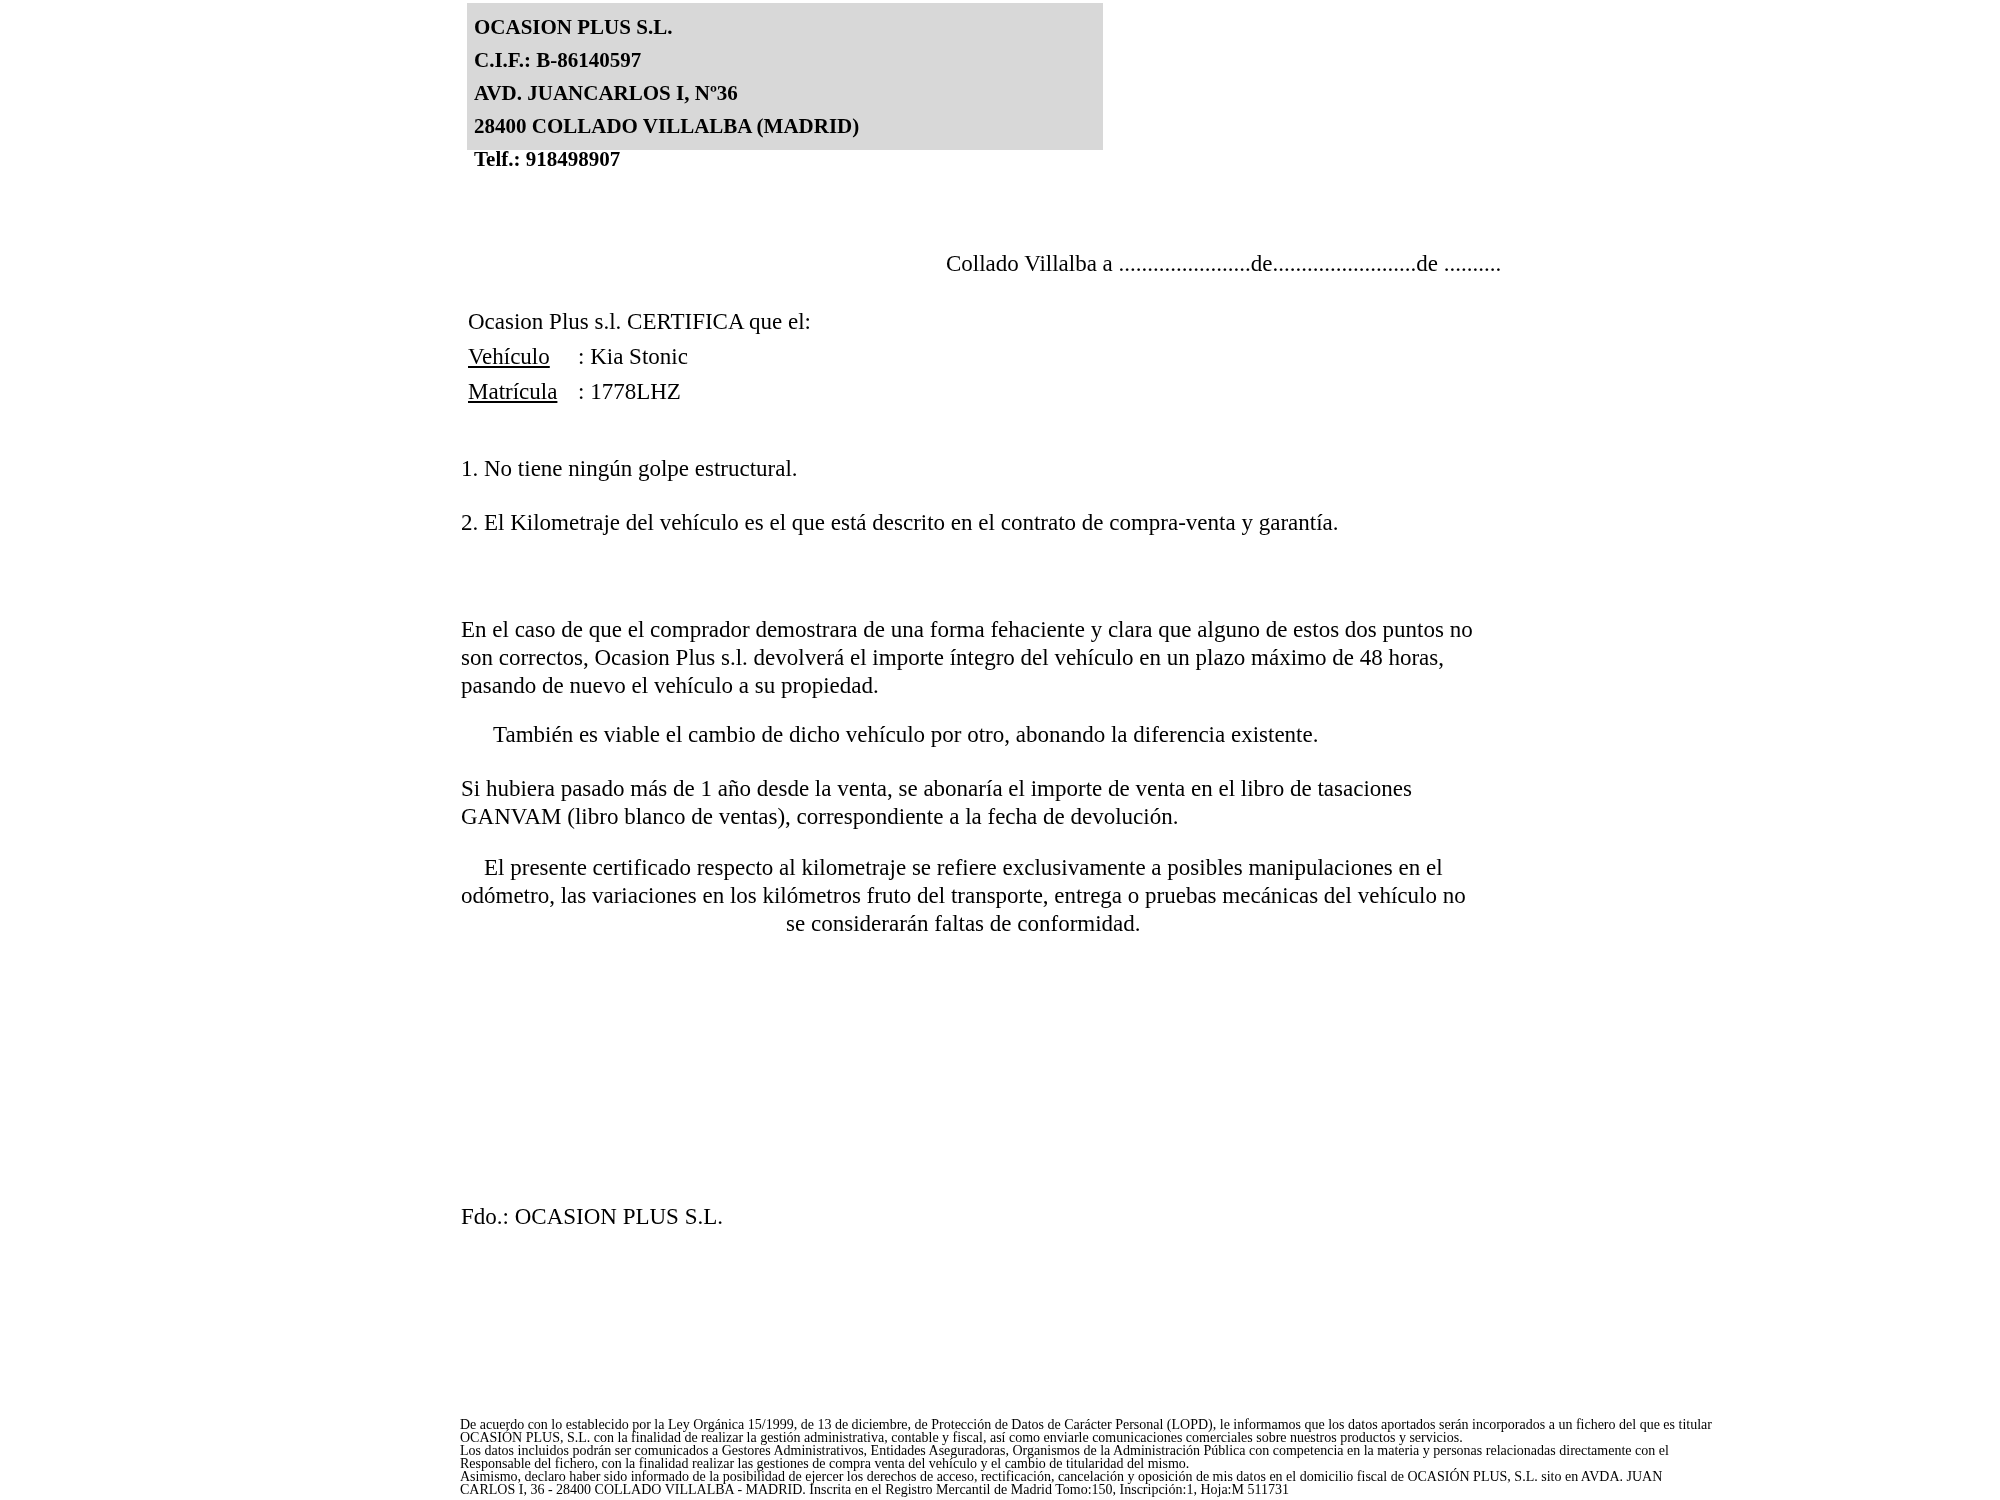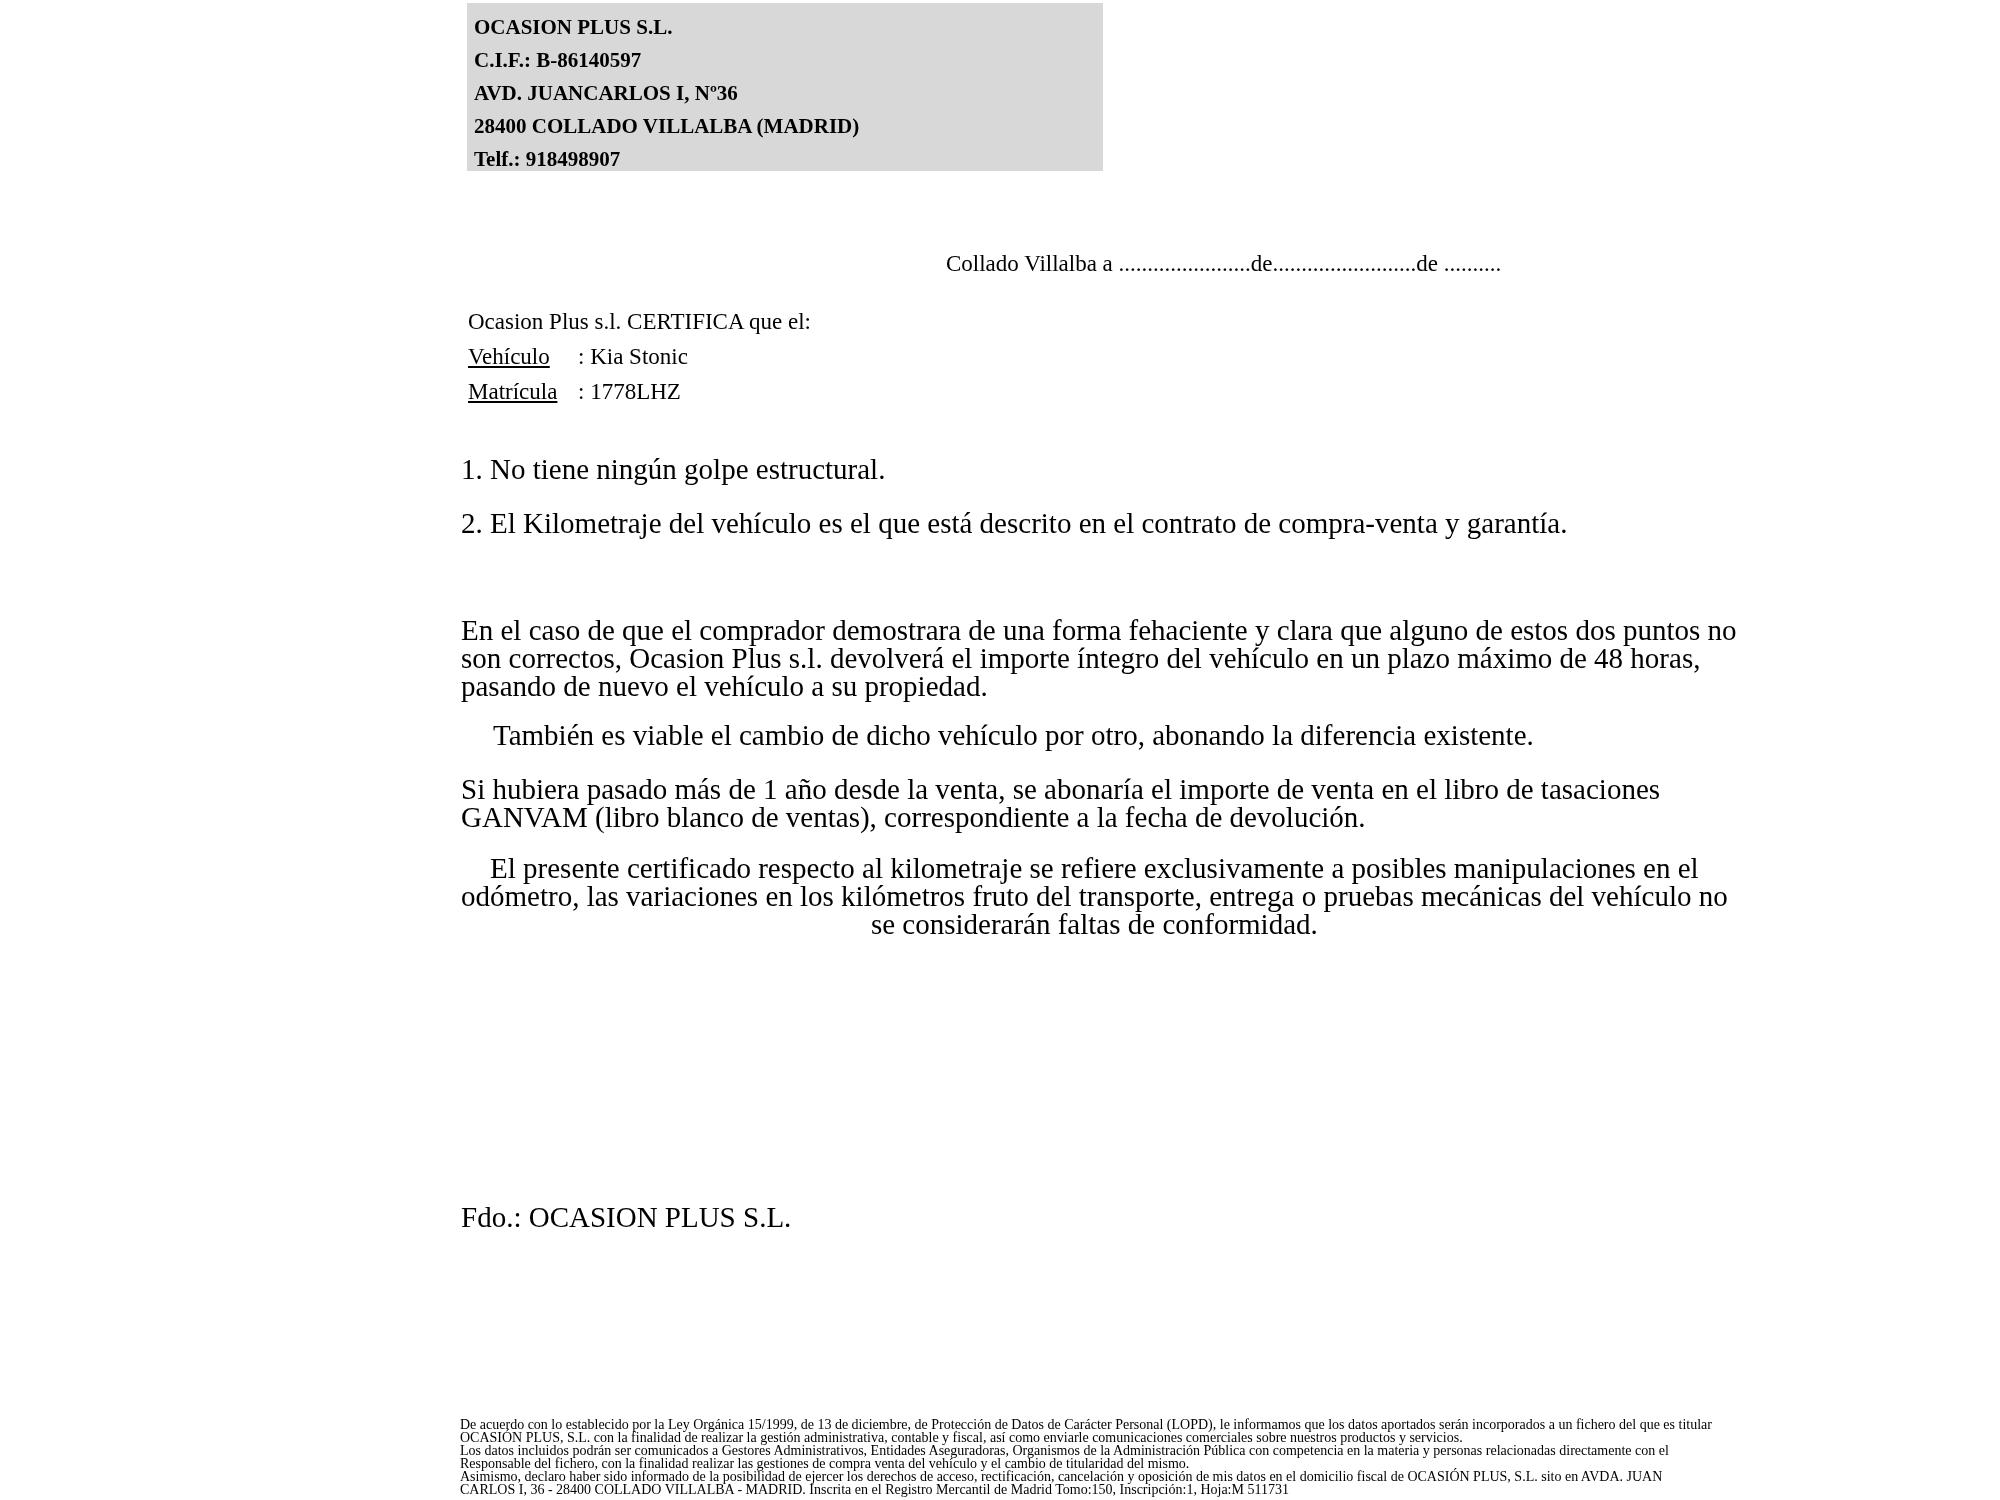--- a/index.html
+++ b/index.html
@@ -8,21 +8,21 @@
     width: 2000px;
     height: 1500px;
     background: #ffffff;
     font-family: "Liberation Serif", "DejaVu Serif", serif;
     color: #000000;
     overflow: hidden;
   }
   .header-box {
     position: absolute;
     left: 467px; top: 3px;
-    width: 636px; height: 168px;
+    width: 636px; height: 147px;
     background: #d8d8d8;
     padding: 8px 0 0 7px;
     box-sizing: border-box;
     font-weight: bold;
     font-size: 21px;
     line-height: 33px;
     white-space: nowrap;
   }
   .date-line {
     position: absolute;
@@ -38,21 +38,21 @@
     white-space: nowrap;
   }
   .flabel {
     display: inline-block;
     width: 110px;
     text-decoration: underline;
   }
   .point, .para, .signature {
     position: absolute;
     left: 461px;
-    font-size: 29px;
+    font-size: 23px;
     line-height: 28px;
     white-space: nowrap;
   }
   .p1 { top: 455px; }
   .p2 { top: 509px; }
   .pa { top: 616px; }
   .pb { top: 721px; margin-left: 32px; }
   .pc { top: 775px; }
   .pd { top: 854px; text-align: center; }
   .signature { top: 1203px; }

